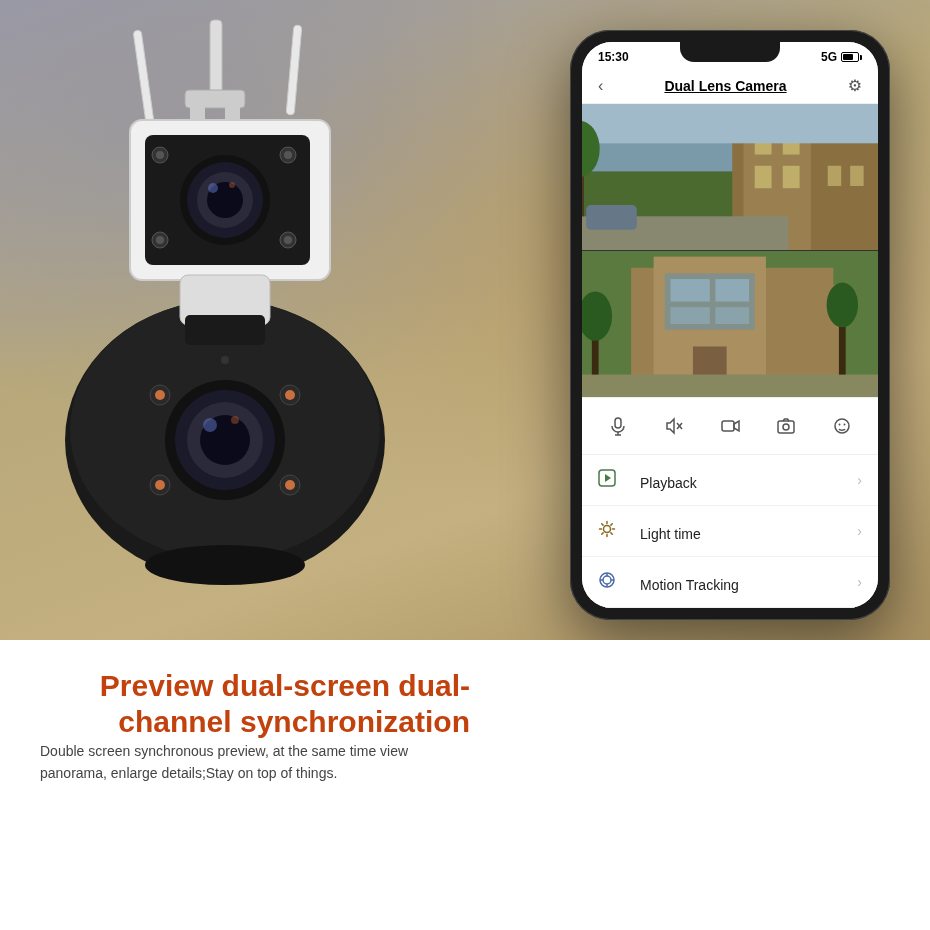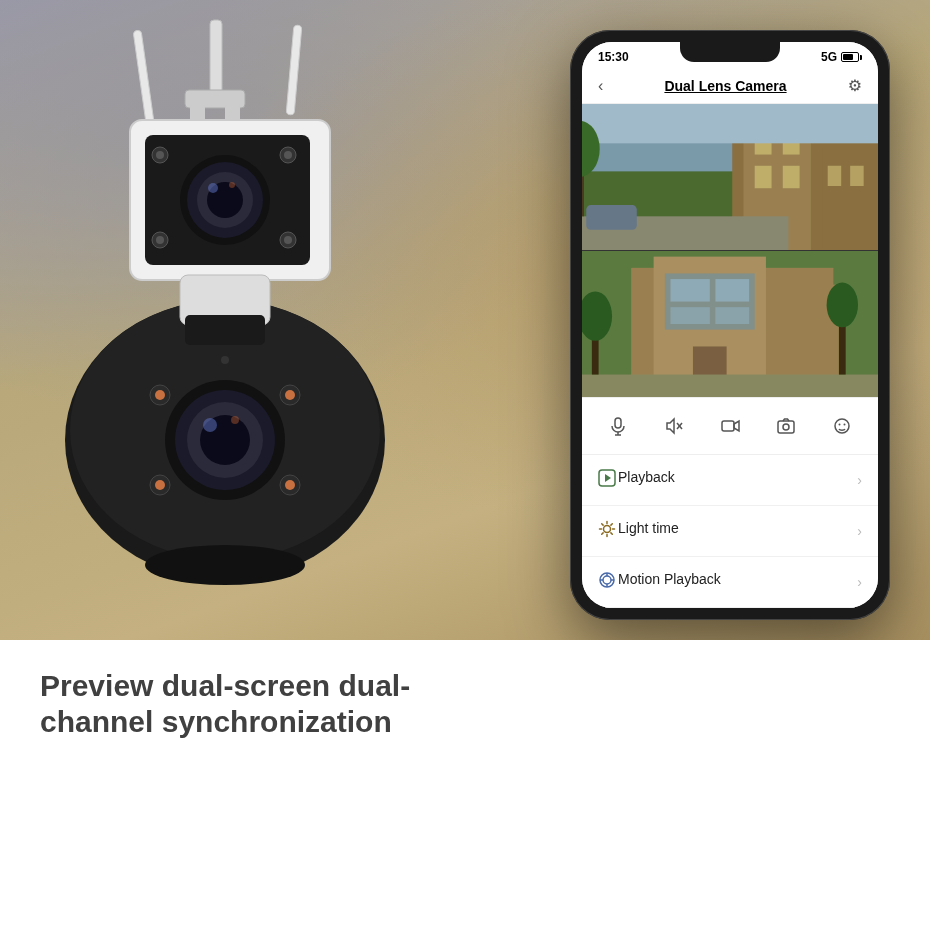--- a/index.html
+++ b/index.html
@@ -161,22 +161,22 @@
     .menu-item {
       display: flex;
       justify-content: space-between;
       align-items: center;
       padding: 14px 16px;
       border-bottom: 1px solid #f0f0f0;
     }
 
     .menu-item-left {
       display: flex;
-      align-items: flex-start;
-      gap: 2px;
+      align-items: flex-end;
+      gap: 24px;
     }
 
     .menu-item-icon {
       font-size: 16px;
       color: #555;
     }
 
     .menu-item-text {
       font-size: 14px;
       color: #222;
@@ -199,22 +199,23 @@
     }
 
     .text-content {
       flex: 1;
       max-width: 430px;
     }
 
     .main-headline {
       font-size: 30px;
       font-weight: 800;
-      color: #404040;
+      color: #c2410c;
       line-height: 1.2;
+      text-align: right;
     }
 
     .sub-text {
       font-size: 14px;
       color: #444;
       line-height: 1.6;
     }
 
     
     .camera-product {
@@ -479,28 +480,29 @@
               <span class="menu-item-icon">
                 <svg width="18" height="18" viewBox="0 0 18 18" fill="none" xmlns="http://www.w3.org/2000/svg">
                   <circle cx="9" cy="9" r="7" stroke="#4a6aaa" stroke-width="1.5"></circle>
                   <circle cx="9" cy="9" r="4" stroke="#4a6aaa" stroke-width="1.5"></circle>
                   <line x1="9" y1="2" x2="9" y2="5" stroke="#4a6aaa" stroke-width="1.5"></line>
                   <line x1="9" y1="13" x2="9" y2="16" stroke="#4a6aaa" stroke-width="1.5"></line>
                   <line x1="2" y1="9" x2="5" y2="9" stroke="#4a6aaa" stroke-width="1.5"></line>
                   <line x1="13" y1="9" x2="16" y2="9" stroke="#4a6aaa" stroke-width="1.5"></line>
                 </svg>
               </span>
-              <span class="menu-item-text">Motion Playback</span>
+              <span class="menu-item-text">Motion Tracking</span>
             </div>
             <span class="menu-item-arrow">›</span>
           </div>
         </div>
       </div>
     </div>
   </div>
 
   <div class="bottom-section">
     <div class="text-content">
       <h1 class="main-headline">Preview dual-screen dual-channel synchronization</h1>
+      <p class="sub-text">Double screen synchronous preview, at the same time view panorama, enlarge details;Stay on top of things.</p>
     </div>
   </div>
 
 </div>
 
 </body></html>

